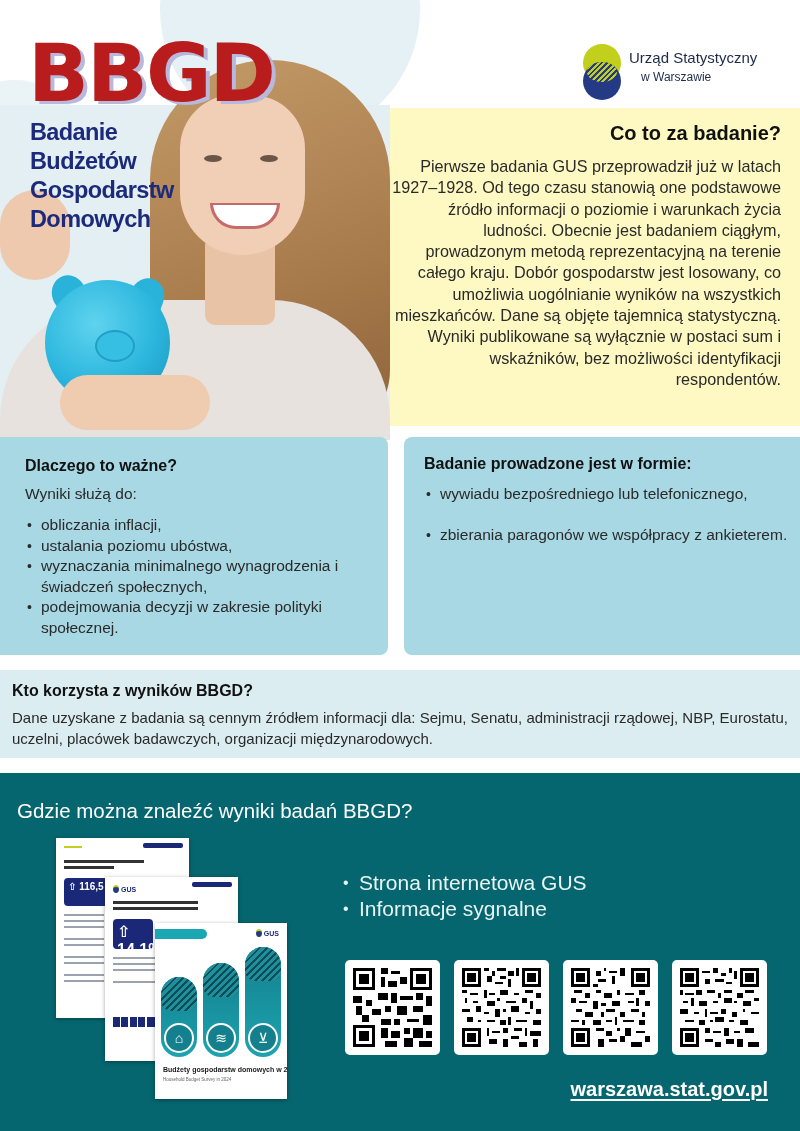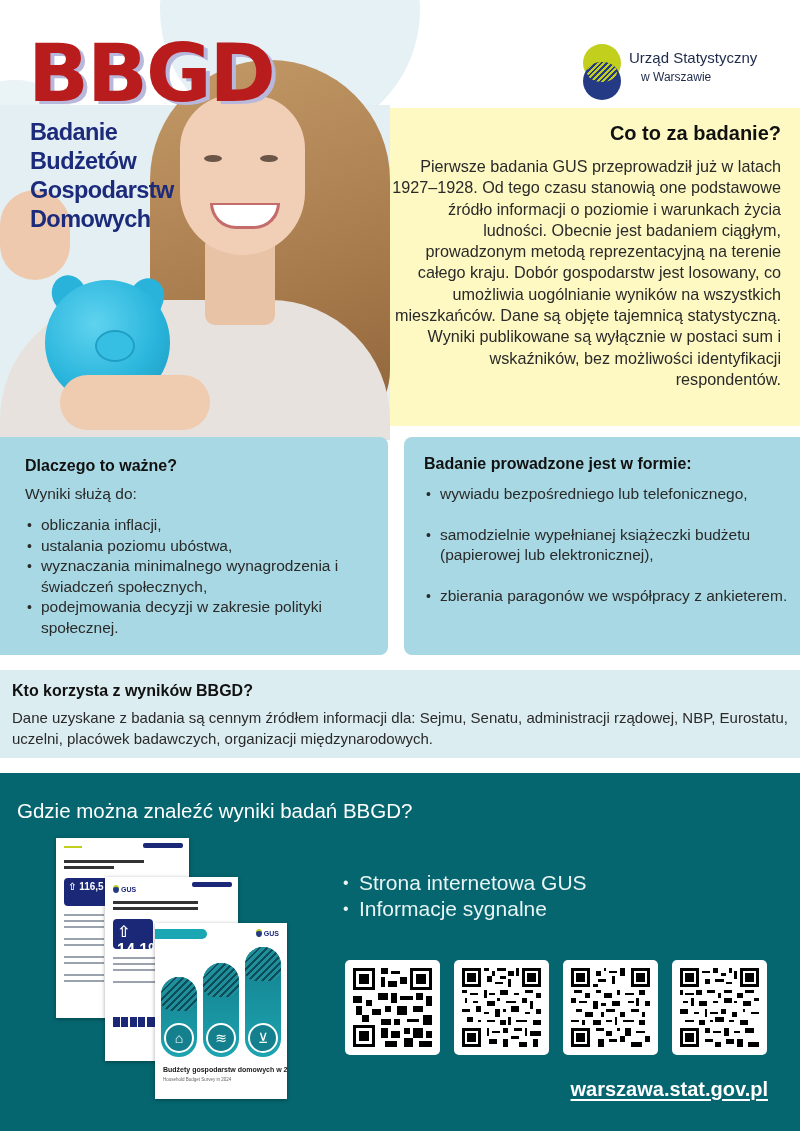--- a/index.html
+++ b/index.html
@@ -159,21 +159,20 @@
       <li>ustalania poziomu ubóstwa,</li>
       <li>wyznaczania minimalnego wynagrodzenia i świadczeń społecznych,</li>
       <li>podejmowania decyzji w zakresie polityki społecznej.</li>
     </ul>
   </section>
 
   <section class="card right">
     <h3>Badanie prowadzone jest w formie:</h3>
     <ul>
       <li>wywiadu bezpośredniego lub telefonicznego,</li>
-      <li>samodzielnie wypełnianej książeczki budżetu (papierowej lub elektronicznej),</li>
       <li>zbierania paragonów we współpracy z ankieterem.</li>
     </ul>
   </section>
 
   <section class="who">
     <h3>Kto korzysta z wyników BBGD?</h3>
     <p>Dane uzyskane z badania są cennym źródłem informacji dla: Sejmu, Senatu, administracji rządowej, NBP, Eurostatu, uczelni, placówek badawczych, organizacji międzynarodowych.</p>
   </section>
 
   <section class="where">

